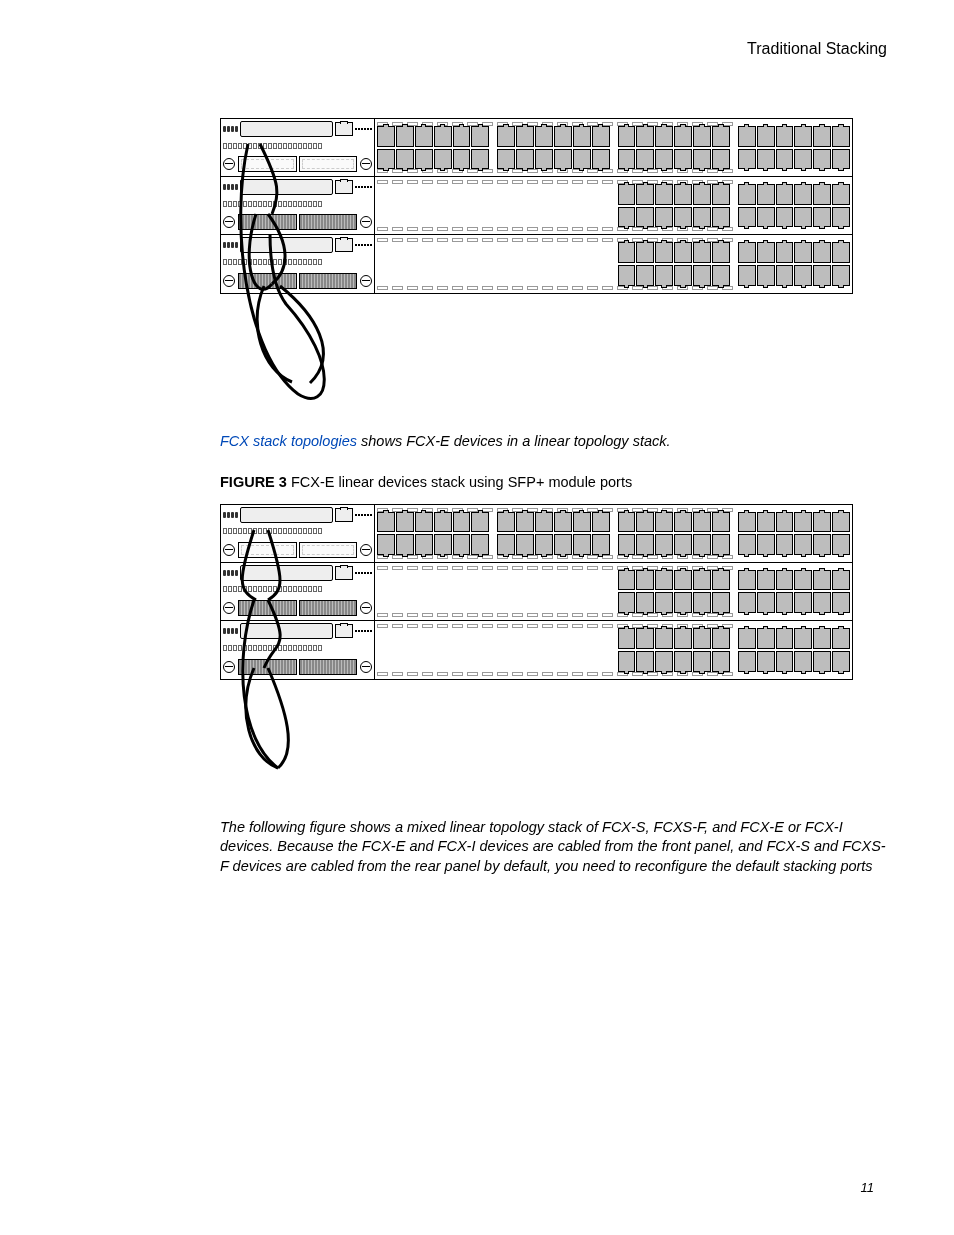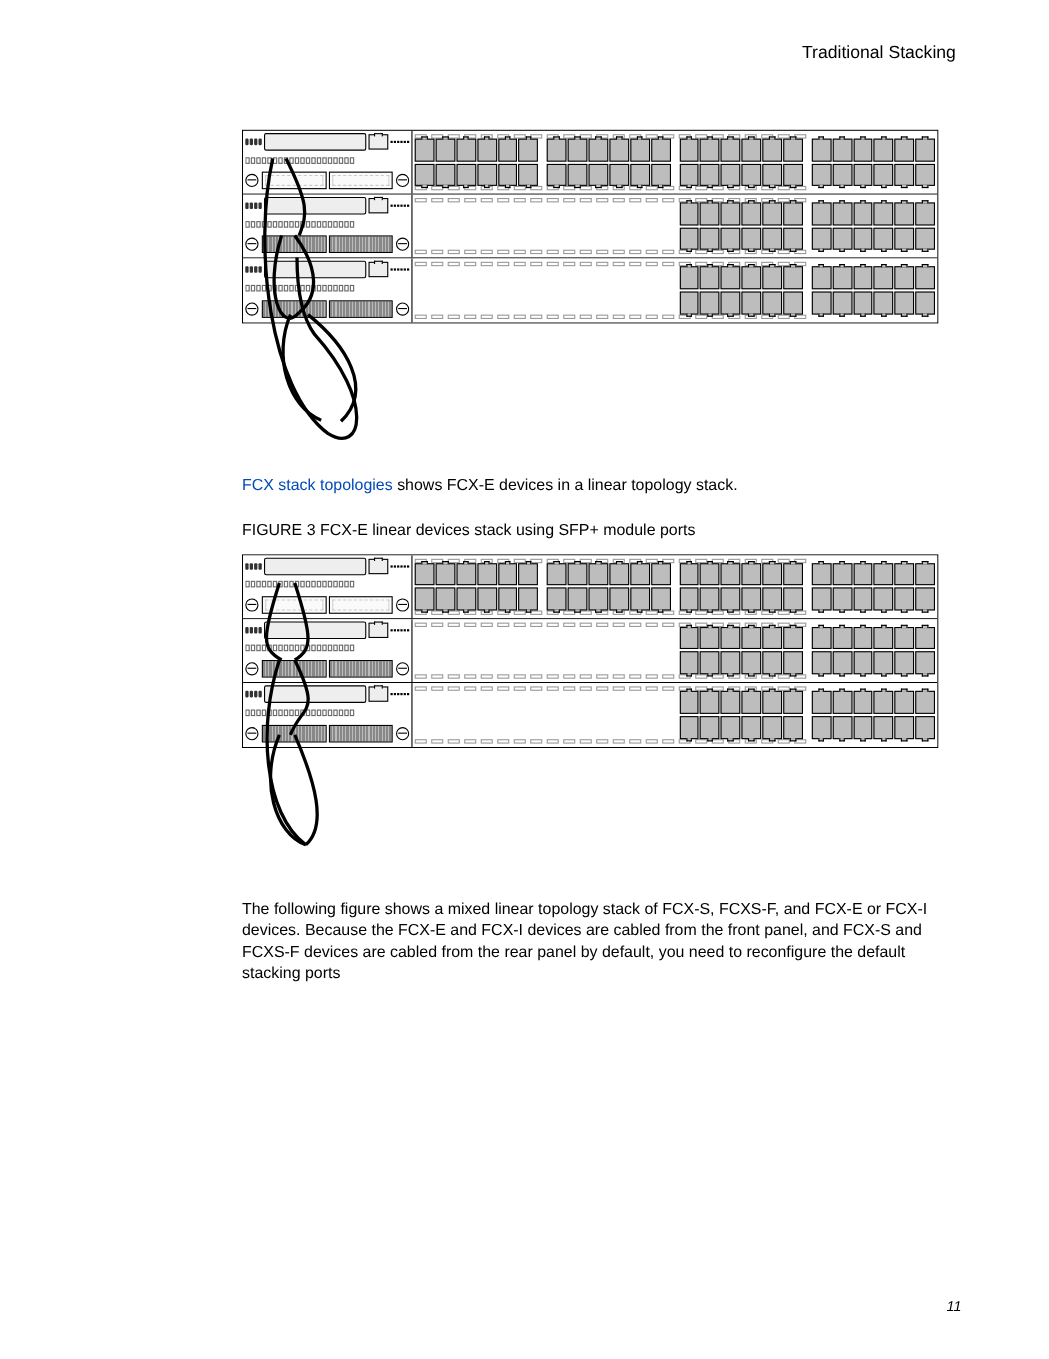--- a/index.html
+++ b/index.html
@@ -9,21 +9,21 @@
     color: #000;
     font-family: Arial, Helvetica, sans-serif;
     width: 954px;
     height: 1235px;
     position: relative;
   }
   .page {
     box-sizing: border-box;
     width: 954px;
     height: 1235px;
-    padding: 40px 81px 40px 80px;
+    padding: 40px 63px 40px 80px;
     position: relative;
   }
   .header-right {
     text-align: right;
     font-size: 16px;
     margin-bottom: 60px;
     padding-right: 4px;
   }
   .content {
     margin-left: 140px;
@@ -191,30 +191,31 @@
     position: absolute;
     top: -180px; 
     left: 0;
     pointer-events: none;
   }
 
   .para {
     font-size: 14.5px;
     line-height: 1.35;
     margin: 14px 0 22px 0;
+    font-style: italic;
   }
   .para a {
     color: #0049b8;
     text-decoration: none;
   }
   .figcap {
     font-size: 14.5px;
     margin: 4px 0 14px 0;
   }
-  .figcap b { font-weight: normal; }
+  .figcap b { font-weight: bold; }
 
   .footer {
     position: absolute;
     left: 80px; right: 80px;
     bottom: 40px;
     display: flex;
     justify-content: space-between;
     align-items: flex-end;
     font-size: 13px;
     font-style: italic;

